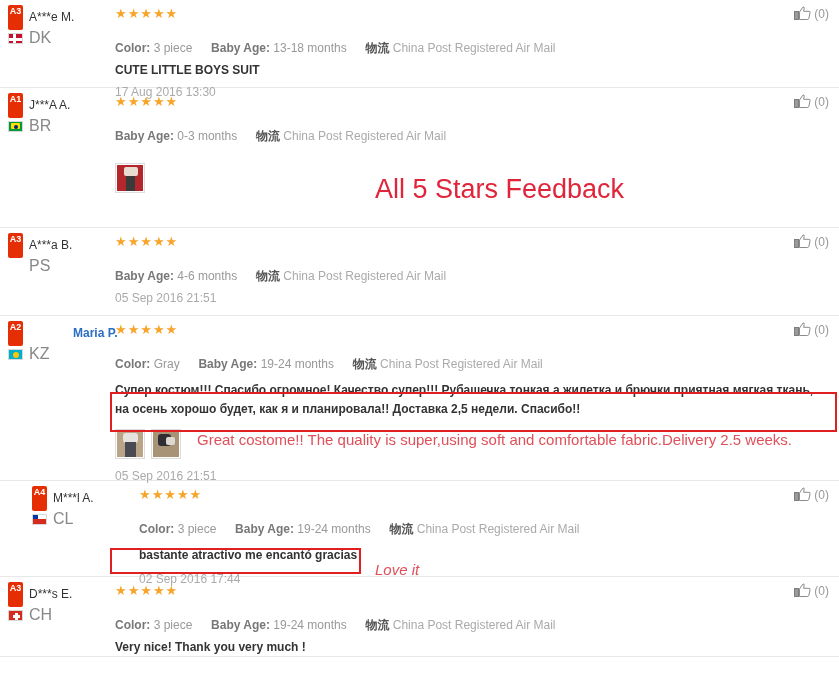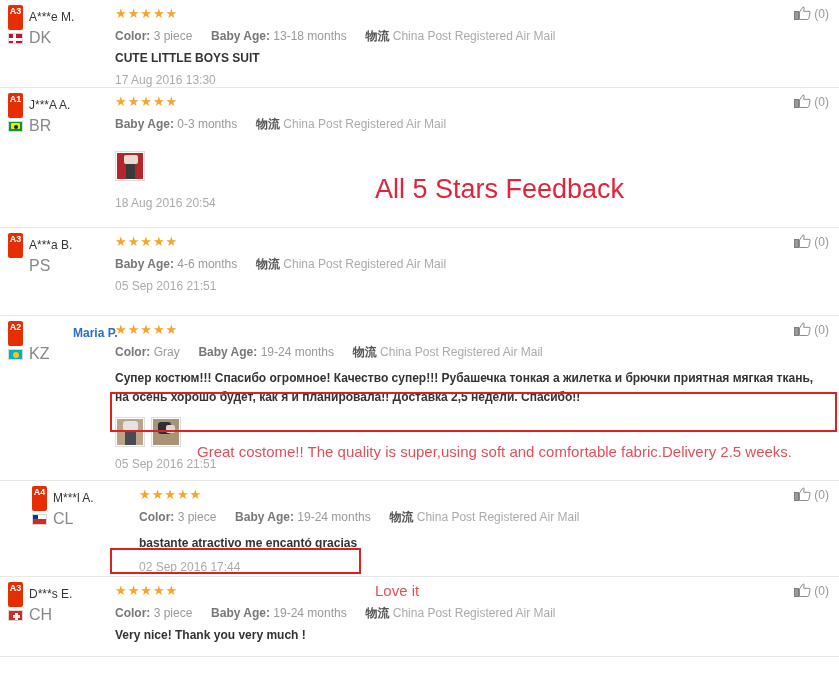--- a/index.html
+++ b/index.html
@@ -97,21 +97,21 @@
   }
   .stars{
     color:#f7a429;
     font-size:13px;
     letter-spacing:1px;
     line-height:16px;
     height:16px;
     white-space:nowrap;
   }
   .attrs{
-    margin-top:6px;
+    margin-top:18px;
     line-height:17px;
     white-space:nowrap;
     font-size:12px;
   }
   .attr-key{color:#777;font-weight:bold;}
   .attr-val{color:#999;}
   .attr-gap{display:inline-block;width:12px;}
   .logi-cn{color:#555;font-weight:bold;font-family:"DejaVu Sans", sans-serif;font-size:12px;}
   .logi-name{color:#aaa;}
 
@@ -252,21 +252,20 @@
         <span class="attr-val">0-3 months</span>
         <span class="attr-gap"></span>
         <span class="logi-cn">物流</span>
         <span class="logi-name">China Post Registered Air Mail</span>
       </div>
       <div class="thumbs" style="margin-top:18px;">
         <div class="thumb th-red">
             <div class="inner"></div>
           </div>
       </div>
-      <div class="date" style="margin-top:14px;">18 Aug 2016 20:54</div>
     </div>
     <div class="helpful" style="top:6px;">
       <span class="thumbup-icon">
         <svg width="17" height="15" viewBox="0 0 17 15">
             <rect x="0.5" y="5.5" width="4" height="8" fill="#9a9a9a" stroke="#7d7d7d"></rect>
             <path d="M5.5 13.5 V6 L9 1 Q10.3 0.6 10.2 2.2 L9.6 5.3 H15 Q16.4 5.4 16 6.9 L14.9 12.2 Q14.6 13.5 13.3 13.5 Z" fill="#ffffff" stroke="#8c8c8c"></path>
           </svg>
       </span>
       <span class="helpful-count">(0)</span>
     </div>
@@ -420,19 +419,19 @@
           </svg>
       </span>
       <span class="helpful-count">(0)</span>
     </div>
   </div>
 
   <div class="annot annot-big" style="left:375px;top:174px;">All 5 Stars Feedback</div>
 
   <div class="redbox" style="left:110px;top:392px;width:727px;height:40px;"></div>
 
-  <div class="annot annot-red-text" style="left:197px;top:443px;">Great costome!! The quality is super,using soft and comfortable fabric.Delivery 2.5 weeks.</div>
+  <div class="annot annot-red-text" style="left:197px;top:431px;">Great costome!! The quality is super,using soft and comfortable fabric.Delivery 2.5 weeks.</div>
 
   <div class="redbox" style="left:110px;top:548px;width:251px;height:26px;"></div>
 
-  <div class="annot annot-loveit" style="left:375px;top:582px;">Love it</div>
+  <div class="annot annot-loveit" style="left:375px;top:561px;font-style:italic;">Love it</div>
 
 </div>
 
 </body></html>

